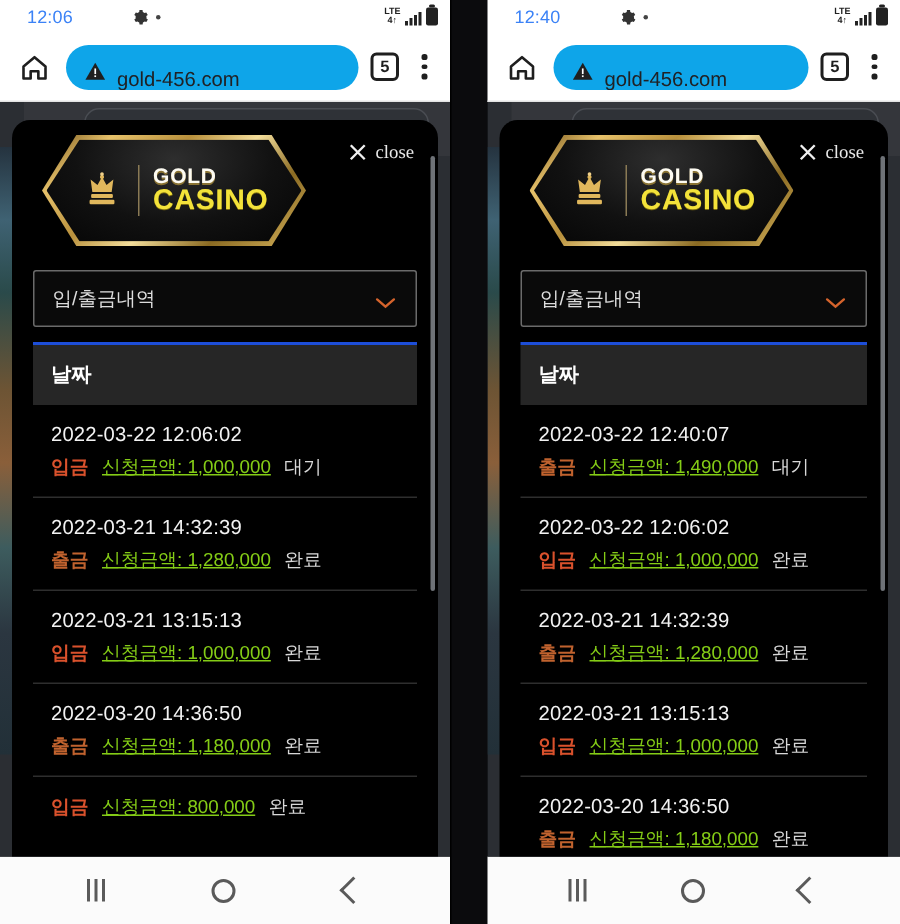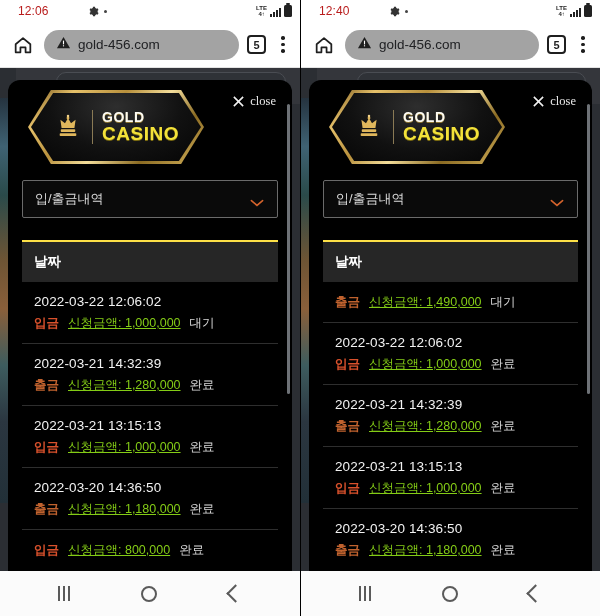--- a/index.html
+++ b/index.html
@@ -5,29 +5,29 @@
   * { box-sizing: border-box; margin: 0; padding: 0; }
   html, body {
     width: 600px; height: 616px;
     background: #000;
     font-family: "Liberation Sans", "DejaVu Sans", sans-serif;
     overflow: hidden;
   }
   .screen { position: relative; width: 600px; height: 616px; display: flex; }
 
   .phone { position: relative; width: 300px; height: 616px; overflow: hidden; background: #0b0b0d; }
-  .phone.right { border-left: 1px solid #000; }
+  .phone.right { border-left: 1px solid #000; padding-left: 24px; }
 
   
   .statusbar {
     height: 22px; background: #ffffff; color: #1a1a1a;
     display: flex; align-items: center; padding: 0 8px 0 18px;
     font-size: 11.5px; position: relative;
   }
-  .sb-clock { font-size: 12px; letter-spacing: .1px; color: #b91c1c; }
+  .sb-clock { font-size: 12px; letter-spacing: .1px; color: #3b82f6; }
   .sb-icons { display: flex; align-items: center; gap: 5px; margin-left: 7px; }
   .sb-ic { width: 11px; height: 11px; display:inline-block; position: relative; }
   .ic-share svg, .ic-chat svg, .ic-gear svg, .ic-photo svg { display:block; }
   .sb-dot { width: 3px; height: 3px; background: #444; border-radius: 50%; }
   .sb-right { margin-left: auto; display: flex; align-items: center; gap: 3px; }
   .lte { font-size: 6px; line-height: 6px; text-align: center; color:#222; font-weight: 700;}
   .lte i { display:block; font-style: normal; }
   .bars { display: flex; align-items: flex-end; gap: 1px; height: 11px; }
   .bars span { width: 2px; background: #222; }
   .bars span:nth-child(1){height:3px}.bars span:nth-child(2){height:5px}
@@ -35,22 +35,22 @@
   .batt { width: 8px; height: 12px; background: #222; border-radius: 1.5px; position: relative; }
   .batt::after{content:"";position:absolute;top:-2px;left:2px;width:4px;height:2px;background:#222;border-radius:1px;}
 
   
   .toolbar {
     height: 46px; background: #fff; display: flex; align-items: center;
     padding: 0 8px 0 10px; gap: 8px; border-bottom: 1px solid #e3e3e3;
   }
   .home-btn { width: 26px; height: 26px; display:flex; align-items:center; justify-content:center; }
   .urlbar {
-    flex: 1; height: 30px; background: #a3a3a3; border-radius: 15px;
-    display: flex; align-items: center; padding: 0 12px; gap: 7px; min-width: 0;
+    flex: 1; height: 30px; background: #0ea5e9; border-radius: 15px;
+    display: flex; align-items: flex-end; padding: 0 12px; gap: 7px; min-width: 0;
   }
   .url-text { font-size: 13.5px; color: #202124; white-space: nowrap; overflow: hidden; text-overflow: ellipsis; }
   .tabcount {
     width: 19px; height: 19px; border: 2px solid #1f1f1f; border-radius: 4px;
     display:flex;align-items:center;justify-content:center;
     font-size: 11px; font-weight: 700; color: #1f1f1f; flex: 0 0 auto;
   }
   .kebab { width: 18px; display:flex; flex-direction: column; align-items:center; gap:3px; flex:0 0 auto; }
   .kebab i { width: 3.5px; height: 3.5px; background: #1f1f1f; border-radius: 50%; display:block; }
 
@@ -108,21 +108,21 @@
 
   
   .select {
     height: 38px; border: 1px solid #6b6b6b; border-radius: 2px; background: #0a0a0a;
     display: flex; align-items: center; padding: 0 12px; margin-top: 2px; justify-content: space-between;
   }
   .select-label { color: #ddd; font-size: 13px; }
   .select-chev { margin-left: auto; width: 16px; height: 10px; }
 
   
-  .table { margin-top: 22px; border-top: 2px solid #fde047; }
+  .table { margin-top: 10px; border-top: 2px solid #1d4ed8; }
   .thead {
     background: #262626; height: 40px; display: flex; align-items: center;
     padding: 0 12px; color: #fff; font-size: 13.5px; font-weight: 700;
   }
   .row { padding: 12px 12px 11px 12px; border-bottom: 1px solid #2e2e2e; }
   .row:last-child { border-bottom: none; }
   .row-date { color: #f2f2f2; font-size: 13.5px; letter-spacing: .1px; margin-bottom: 6px; }
   .row-line { display: flex; align-items: baseline; gap: 9px; font-size: 12.5px; }
   .tx-type { font-weight: 700; }
   .tx-type.deposit { color: #d9512c; }
@@ -422,20 +422,21 @@
               </svg>
           </span>
         </div>
 
         <div class="table">
           <div class="thead">
             <span>날짜</span>
           </div>
           <div class="tbody">
               <div class="row">
+                <div class="row-date">2022-03-22 12:40:07</div>
                 <div class="row-line">
                   <span class="tx-type withdraw">출금</span>
                   <span class="tx-amount">신청금액: 1,490,000</span>
                   <span class="tx-status">대기</span>
                 </div>
               </div>
               <div class="row">
                 <div class="row-date">2022-03-22 12:06:02</div>
                 <div class="row-line">
                   <span class="tx-type deposit">입금</span>

